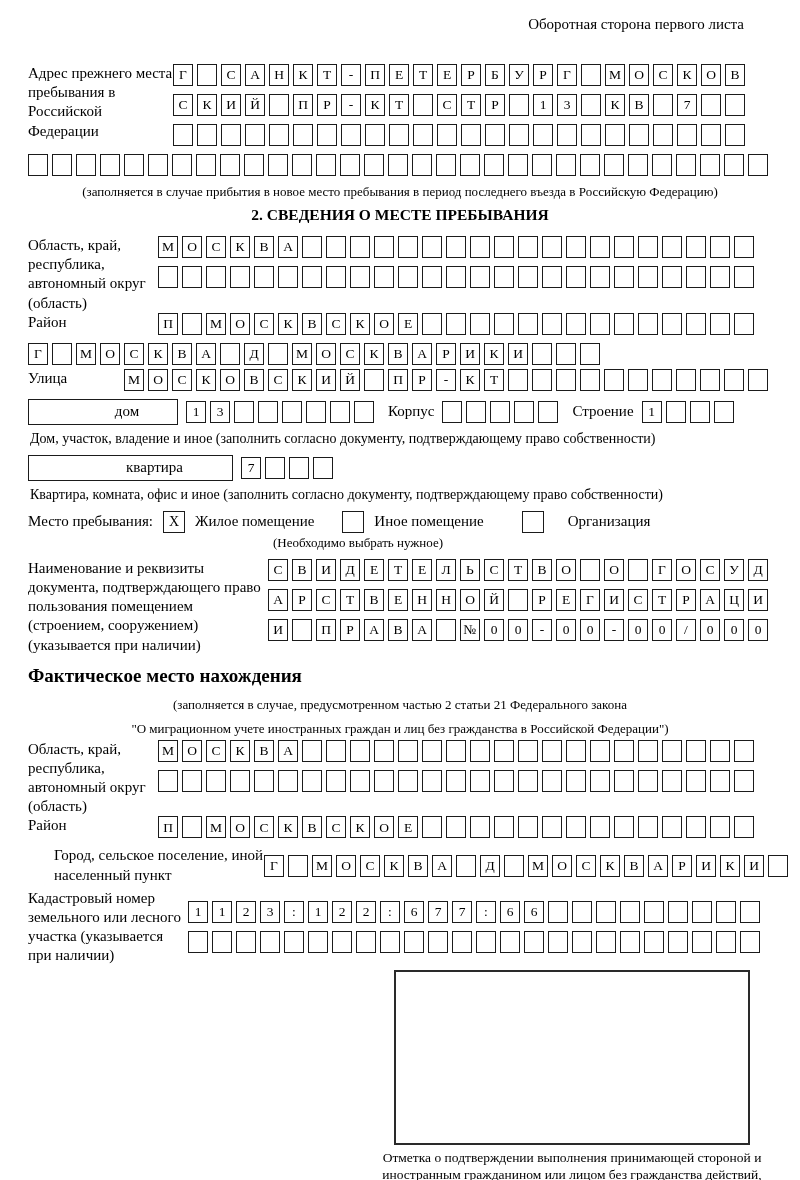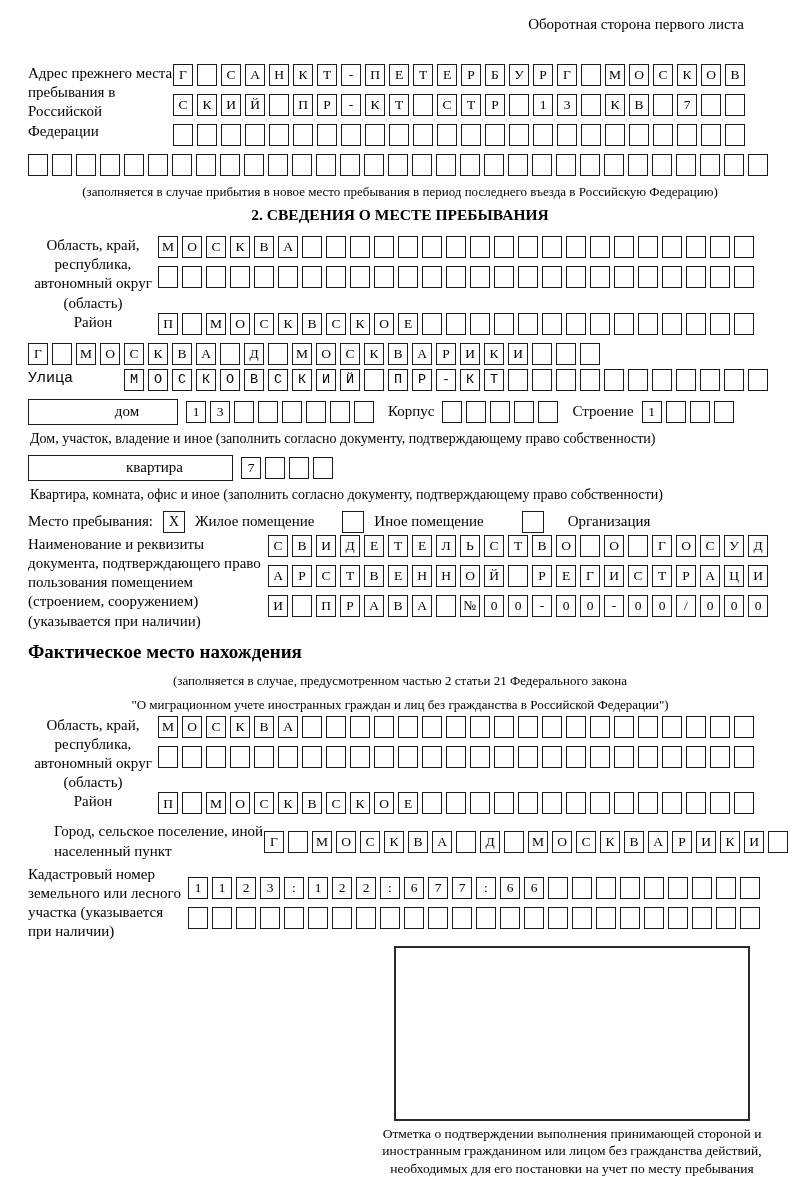--- a/index.html
+++ b/index.html
@@ -6,21 +6,21 @@
   body{width:800px;height:1180px;overflow:hidden;color:#000;
        font-family:"Liberation Serif","DejaVu Serif",serif;}
   .page{box-sizing:border-box;width:800px;height:1180px;padding:16px 28px 0 28px;}
 
   .corner{text-align:right;font-size:15px;padding-right:28px;margin-bottom:31px;}
 
   .field{display:flex;align-items:flex-start;}
   .field.vcenter{align-items:center;}
   .label{font-size:15px;line-height:1.28;flex:0 0 auto;}
   .lw145{width:145px;}
-  .lw130{width:130px;text-align:center;}
+  .lw130{width:130px;}
   .lw150{width:150px;}
   .lw96{width:96px;}
   .lw240{width:240px;}
   .lw210{width:210px;margin-left:26px;}
   .lw160{width:160px;}
   .gridcol{display:flex;flex-direction:column;}
 
   .grid{display:flex;gap:4px;margin-bottom:8px;}
   .cell{flex:0 0 auto;box-sizing:border-box;width:20px;height:22px;
         border:1.6px solid #1b1b1b;display:flex;align-items:center;justify-content:center;
@@ -41,21 +41,21 @@
   .small-lbl{font-size:15px;margin:0 8px 0 14px;}
   .mesto-row{display:flex;align-items:center;font-size:15px;margin:4px 0 2px 0;}
   .cb{box-sizing:border-box;width:22px;height:22px;border:1.6px solid #1b1b1b;
       display:flex;align-items:center;justify-content:center;font-size:14px;margin:0 10px 0 10px;}
   .choose-note{font-size:13px;text-align:center;width:420px;margin:0 0 8px 120px;}
 
   .stamp-box{box-sizing:border-box;border:2px solid #2a2a2a;width:356px;height:175px;
              margin:4px 0 4px 366px;}
   .stamp-caption{width:396px;margin-left:346px;text-align:center;font-size:13.5px;line-height:1.3;}
   .mb4{margin-bottom:4px;}
-  .mt2{margin-top:2px;font-family:Liberation Mono, monospace;}
+  .mt2{margin-top:2px;}
 </style>
 </head>
 <body>
 
 <div class="page">
 
   <div class="corner">Оборотная сторона первого листа</div>
 
   <div class="field">
     <div class="label lw145">Адрес прежнего места пребывания в Российской Федерации</div>
@@ -373,20 +373,21 @@
 
   <div class="mesto-row">
     <span>Место пребывания:</span>
     <span class="cb">X</span>
     <span>Жилое помещение</span>
     <span class="cb" style="margin-left:28px"></span>
     <span>Иное помещение</span>
     <span class="cb" style="margin-left:38px;margin-right:24px"></span>
     <span>Организация</span>
   </div>
+  <div class="choose-note">(Необходимо выбрать нужное)</div>
 
   <div class="field">
     <div class="label lw240">Наименование и реквизиты документа, подтверждающего право пользования помещением (строением, сооружением) (указывается при наличии)</div>
     <div class="gridcol">
       <div class="grid">
           <div class="cell">С</div>
           <div class="cell">В</div>
           <div class="cell">И</div>
           <div class="cell">Д</div>
           <div class="cell">Е</div>

